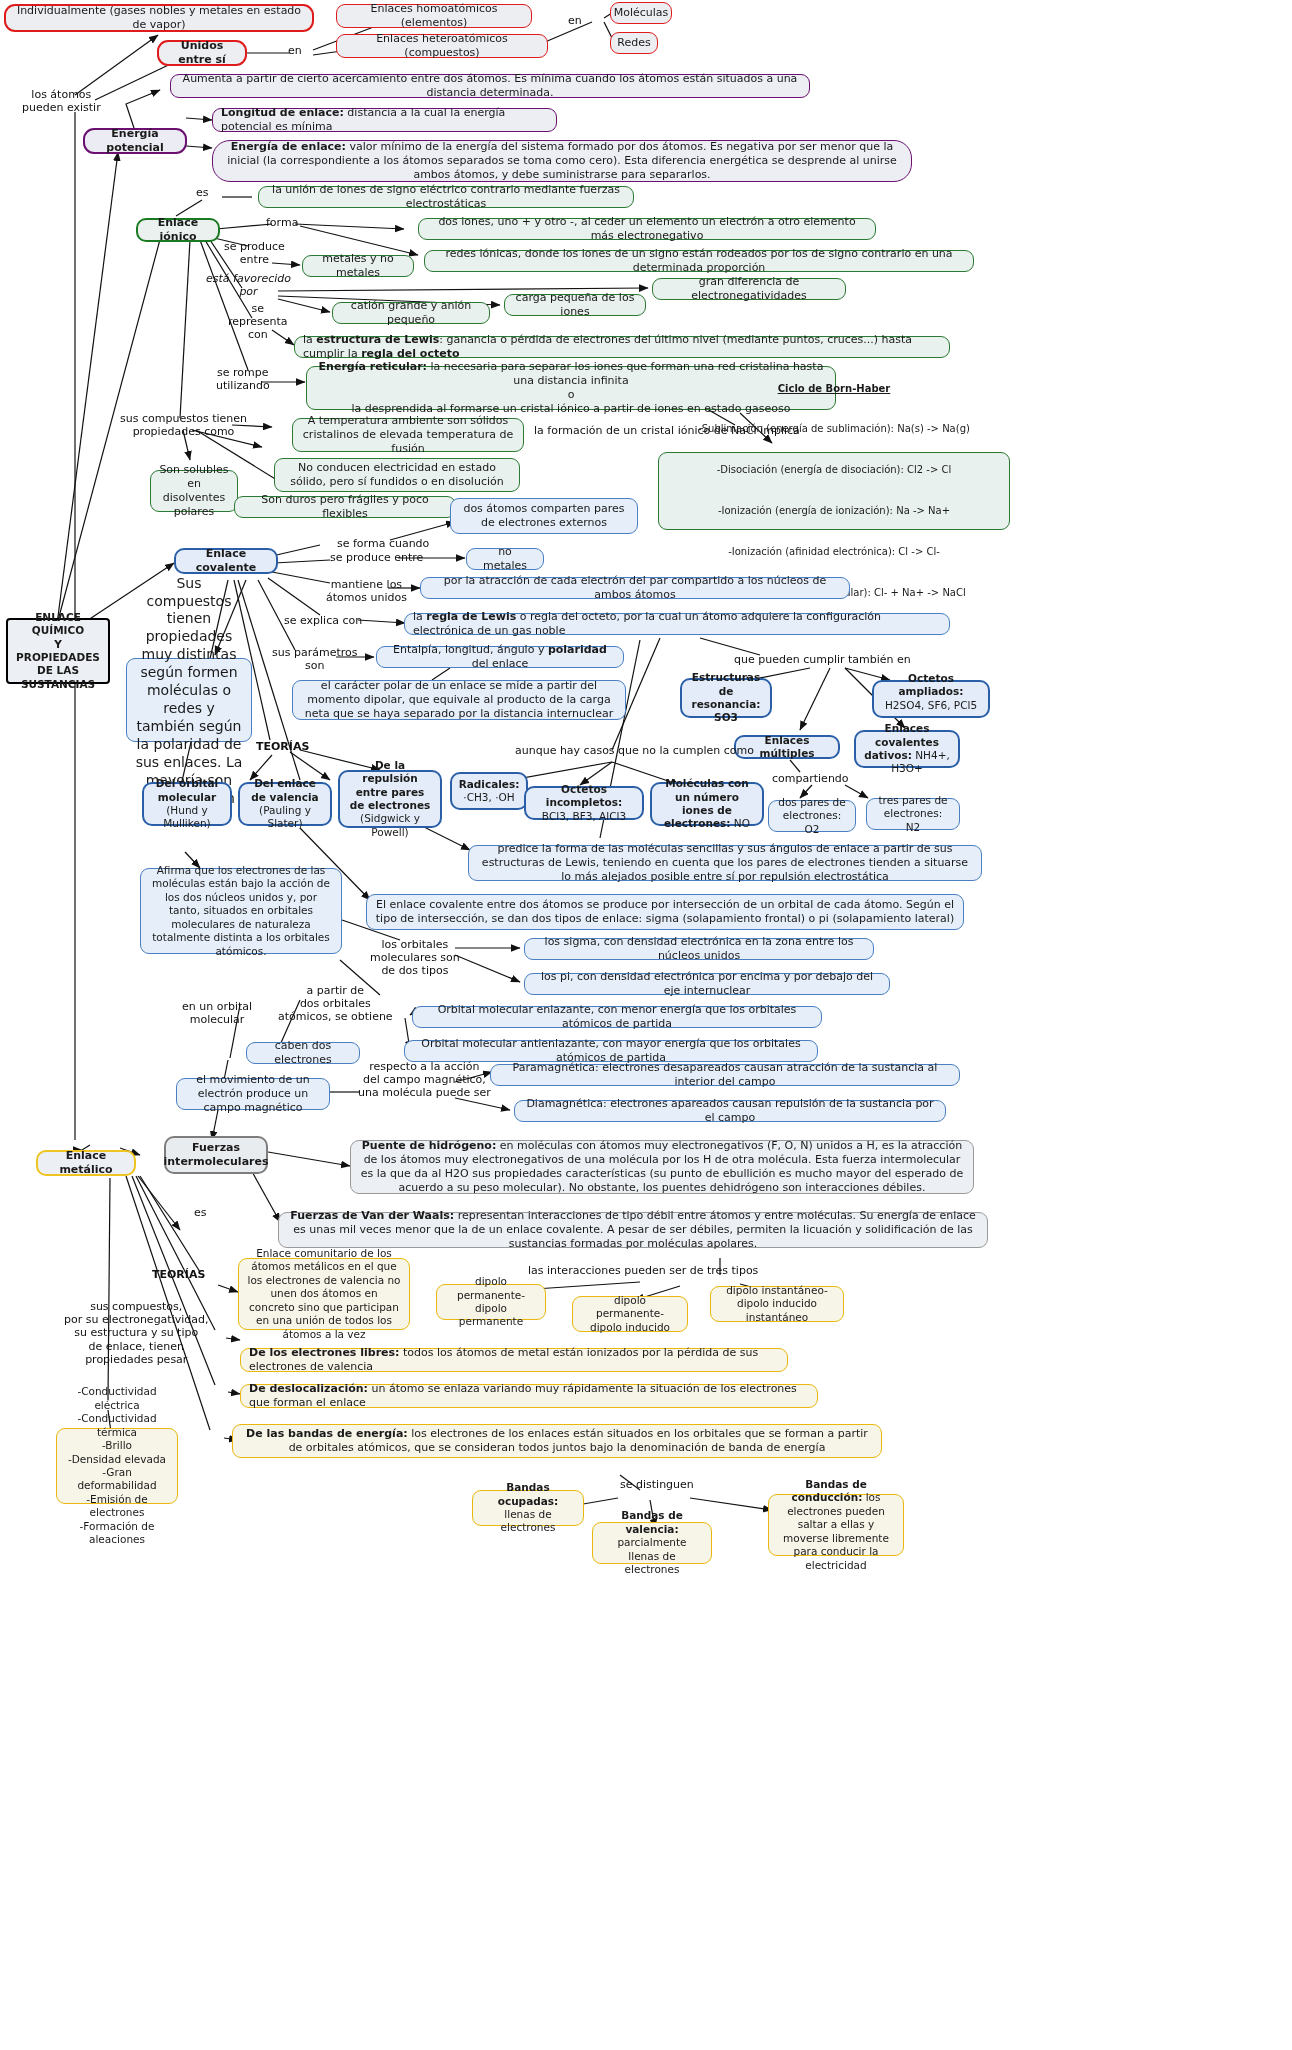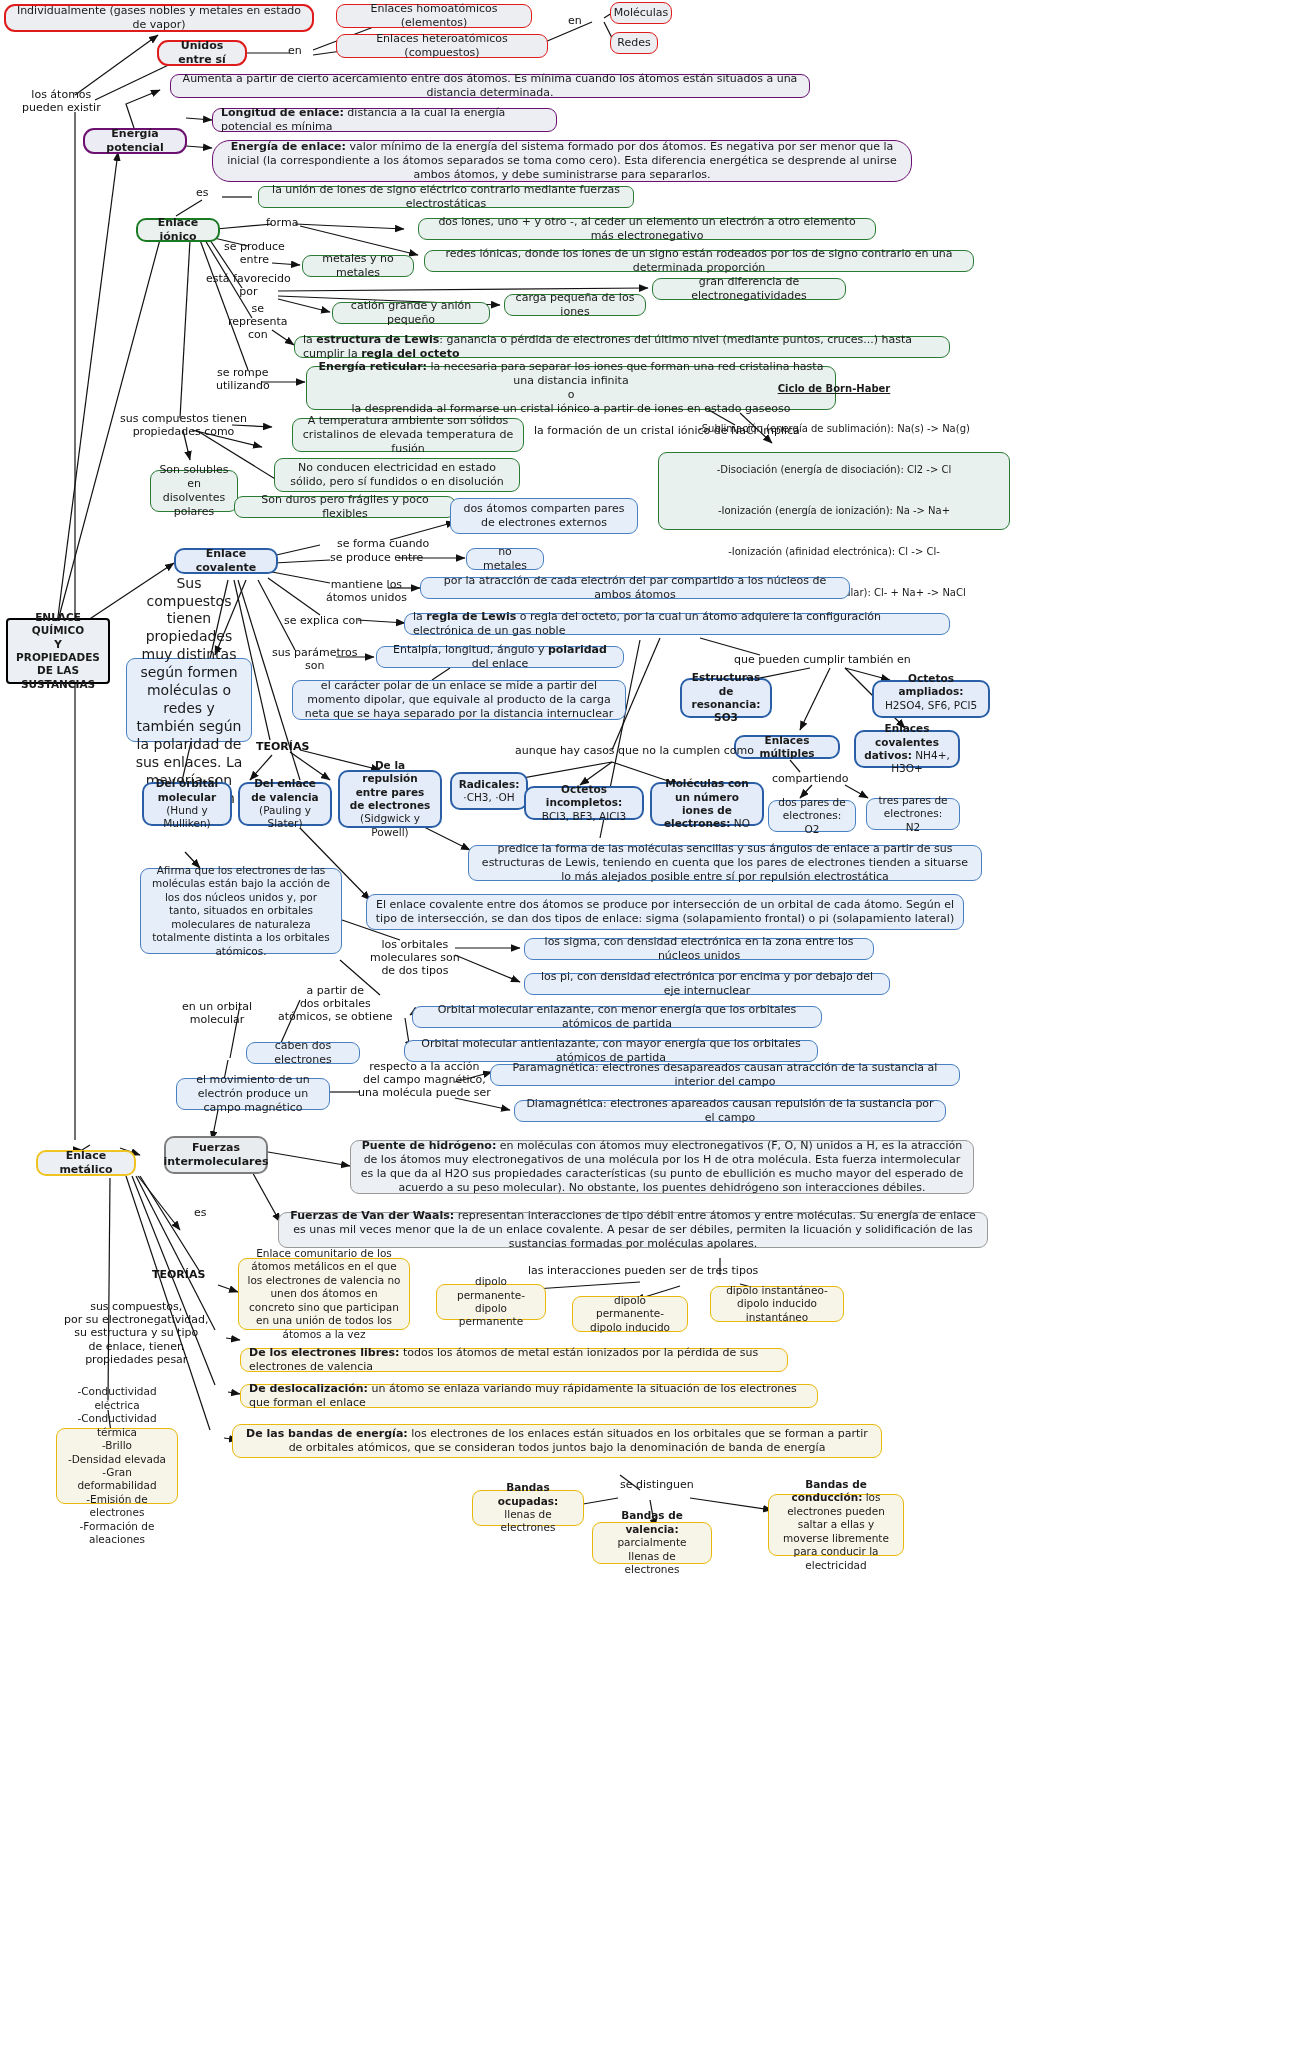--- a/index.html
+++ b/index.html
@@ -231,21 +231,21 @@
   <div class="node purplethin left" style="left:212px;top:108px;width:345px;height:24px;">
       <span><b>Longitud de enlace:</b> distancia a la cual la energía potencial es mínima</span>
     </div>
 
   <div class="node purplethin" style="left:212px;top:140px;width:700px;height:42px;padding:3px 8px;border-radius:18px;">
       <span><b>Energía de enlace:</b> valor mínimo de la energía del sistema formado por dos átomos. Es negativa por ser menor que la inicial (la correspondiente a los átomos separados se toma como cero). Esta diferencia energética se desprende al unirse ambos átomos, y debe suministrarse para separarlos.</span>
     </div>
 
   <div class="node green" style="left:136px;top:218px;width:84px;height:24px;font-weight:bold;">Enlace iónico</div>
 
-  <div class="node greenthin" style="left:258px;top:186px;width:376px;height:22px;border-radius:7px;">la unión de iones de signo eléctrico contrario mediante fuerzas electrostáticas</div>
+  <div class="node greenthin" style="left:258px;top:186px;width:376px;height:22px;">la unión de iones de signo eléctrico contrario mediante fuerzas electrostáticas</div>
 
   <div class="node greenthin" style="left:418px;top:218px;width:458px;height:22px;">dos iones, uno + y otro -, al ceder un elemento un electrón a otro elemento más electronegativo</div>
 
   <div class="node greenthin" style="left:302px;top:255px;width:112px;height:22px;">metales y no metales</div>
 
   <div class="node greenthin" style="left:424px;top:250px;width:550px;height:22px;">redes iónicas, donde los iones de un signo están rodeados por los de signo contrario en una determinada proporción</div>
 
   <div class="node greenthin" style="left:652px;top:278px;width:194px;height:22px;">gran diferencia de electronegatividades</div>
 
   <div class="node greenthin" style="left:504px;top:294px;width:142px;height:22px;">carga pequeña de los iones</div>
@@ -419,21 +419,21 @@
 SUSTANCIAS</div>
 
   <div class="lbl" style="left:22px;top:88px;">los átomos
 pueden existir</div>
   <div class="lbl" style="left:288px;top:44px;">en</div>
   <div class="lbl" style="left:568px;top:14px;">en</div>
   <div class="lbl" style="left:196px;top:186px;">es</div>
   <div class="lbl" style="left:266px;top:216px;">forma</div>
   <div class="lbl" style="left:224px;top:240px;">se produce
 entre</div>
-  <div class="lbl" style="left:206px;top:272px;">está favorecido
+  <div class="lbl" style="left:206px;top:272px;font-style:italic;">está favorecido
 por</div>
   <div class="lbl" style="left:228px;top:302px;">se
 representa
 con</div>
   <div class="lbl" style="left:216px;top:366px;">se rompe
 utilizando</div>
   <div class="lbl" style="left:120px;top:412px;">sus compuestos tienen
 propiedades como</div>
   <div class="lbl" style="left:534px;top:424px;">la formación de un cristal iónico de NaCl implica</div>
   <div class="lbl" style="left:337px;top:537px;">se forma cuando</div>

